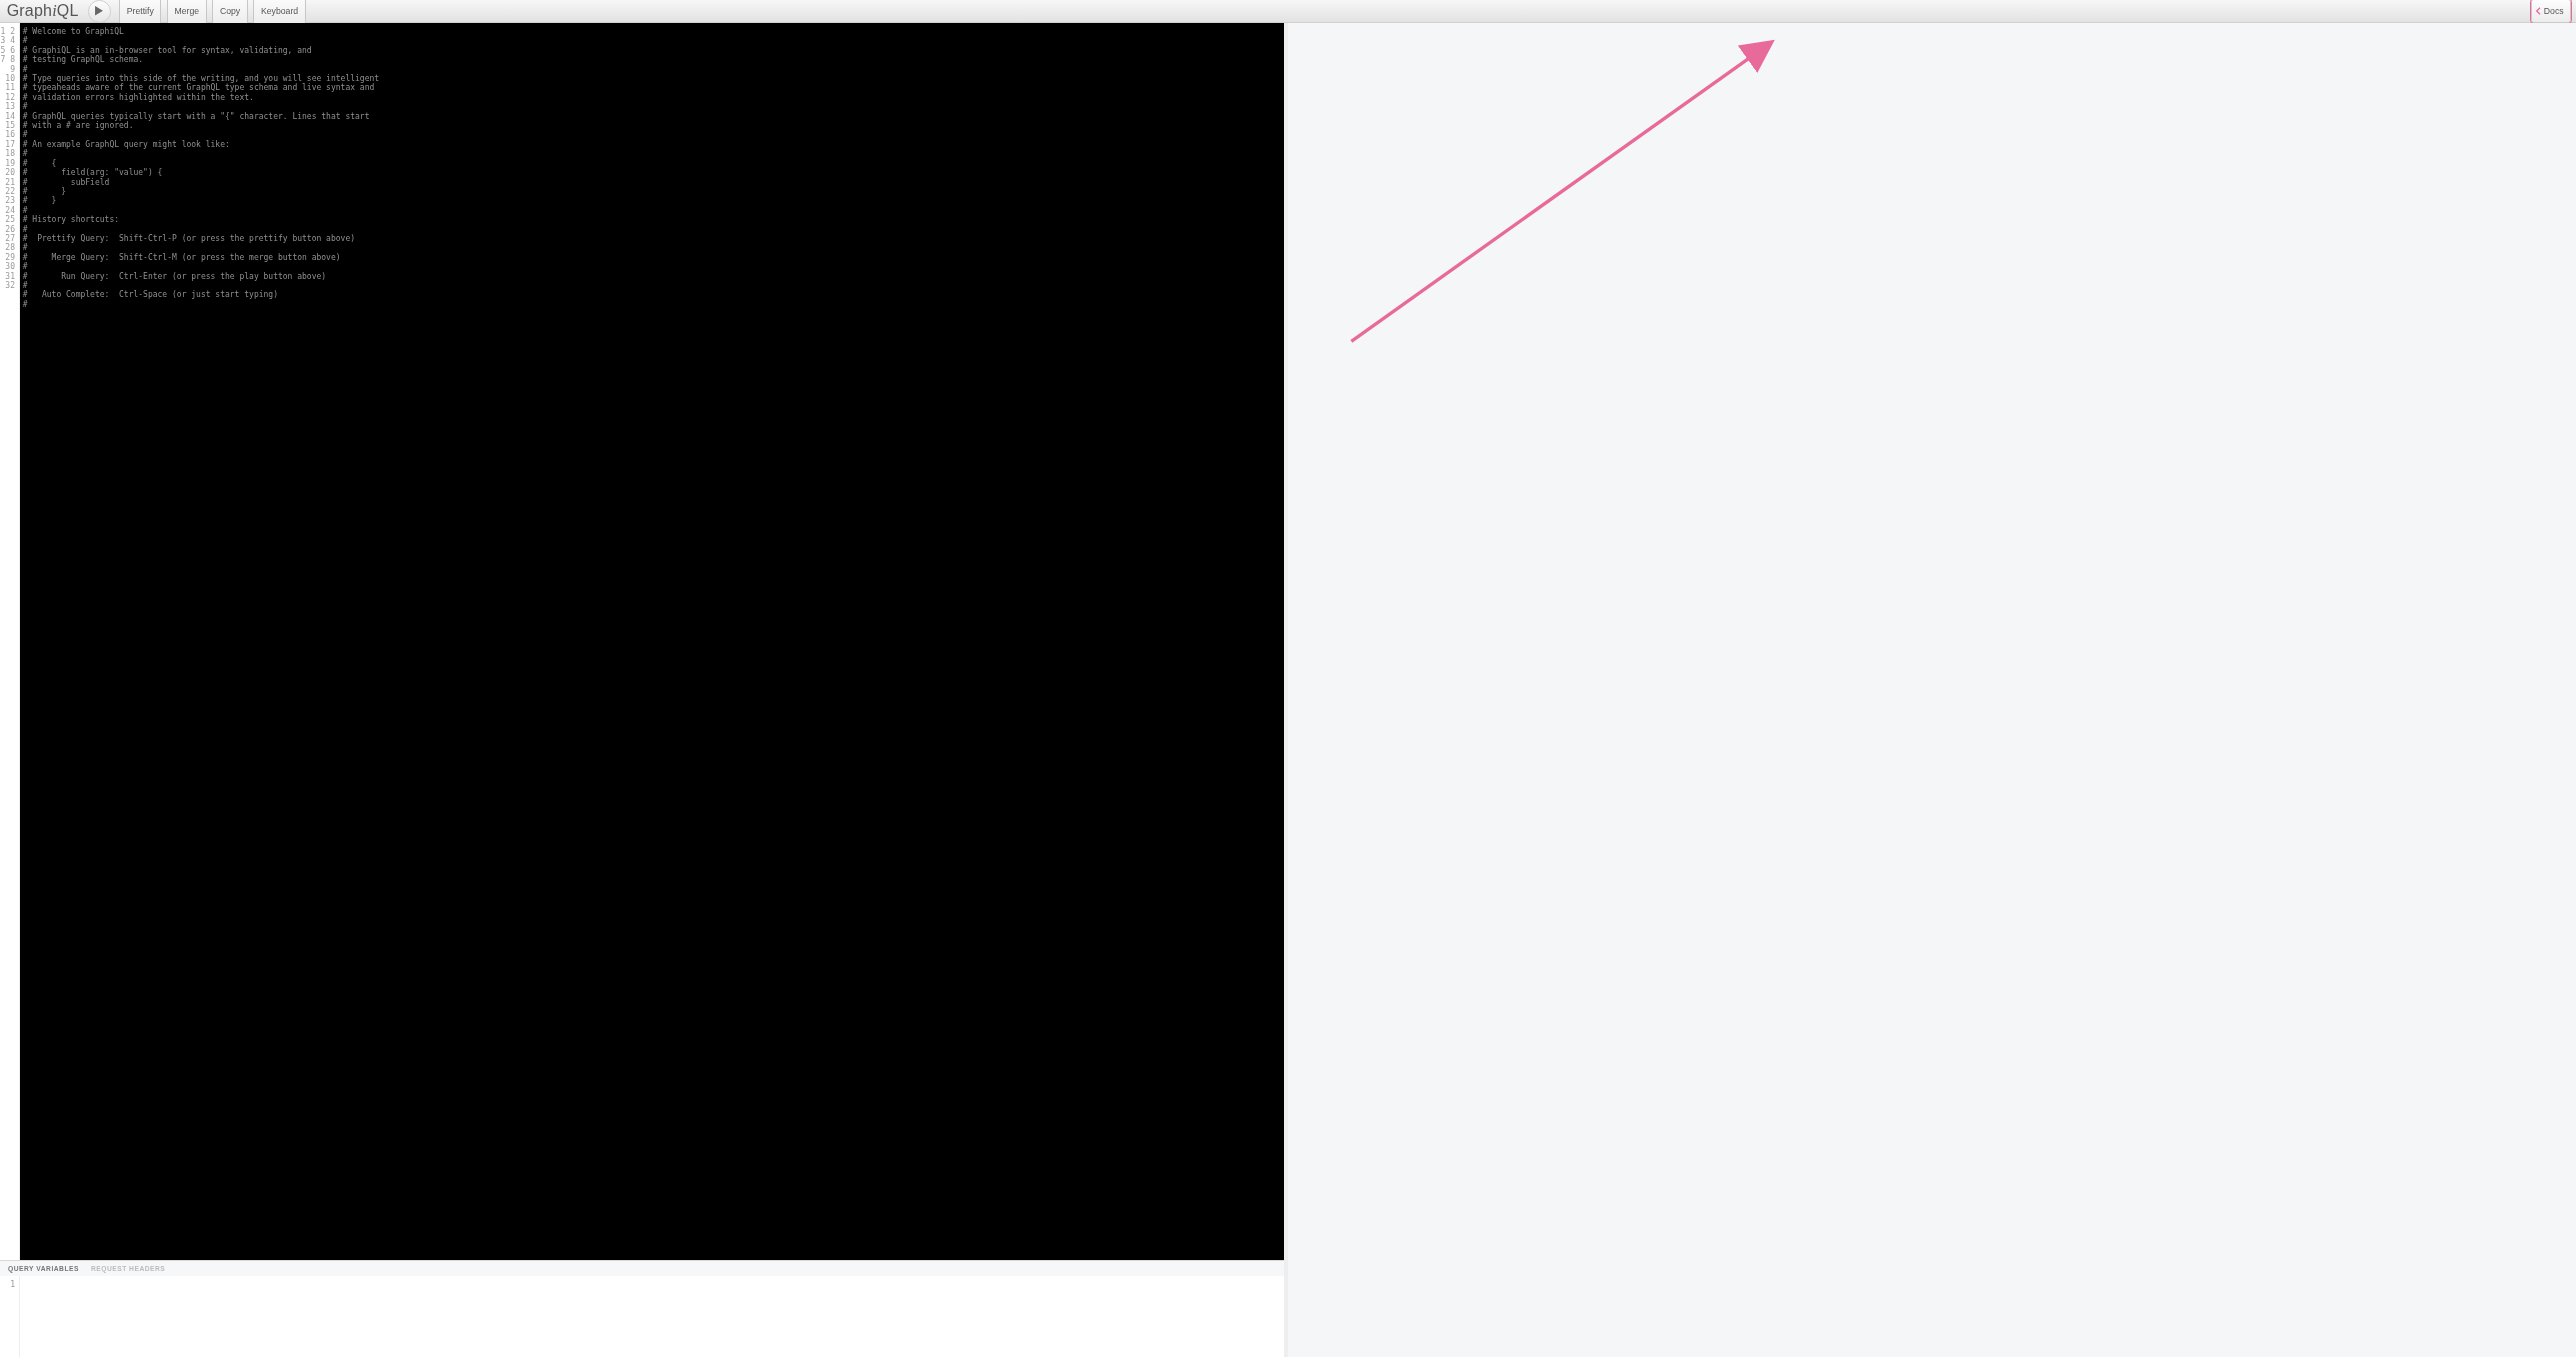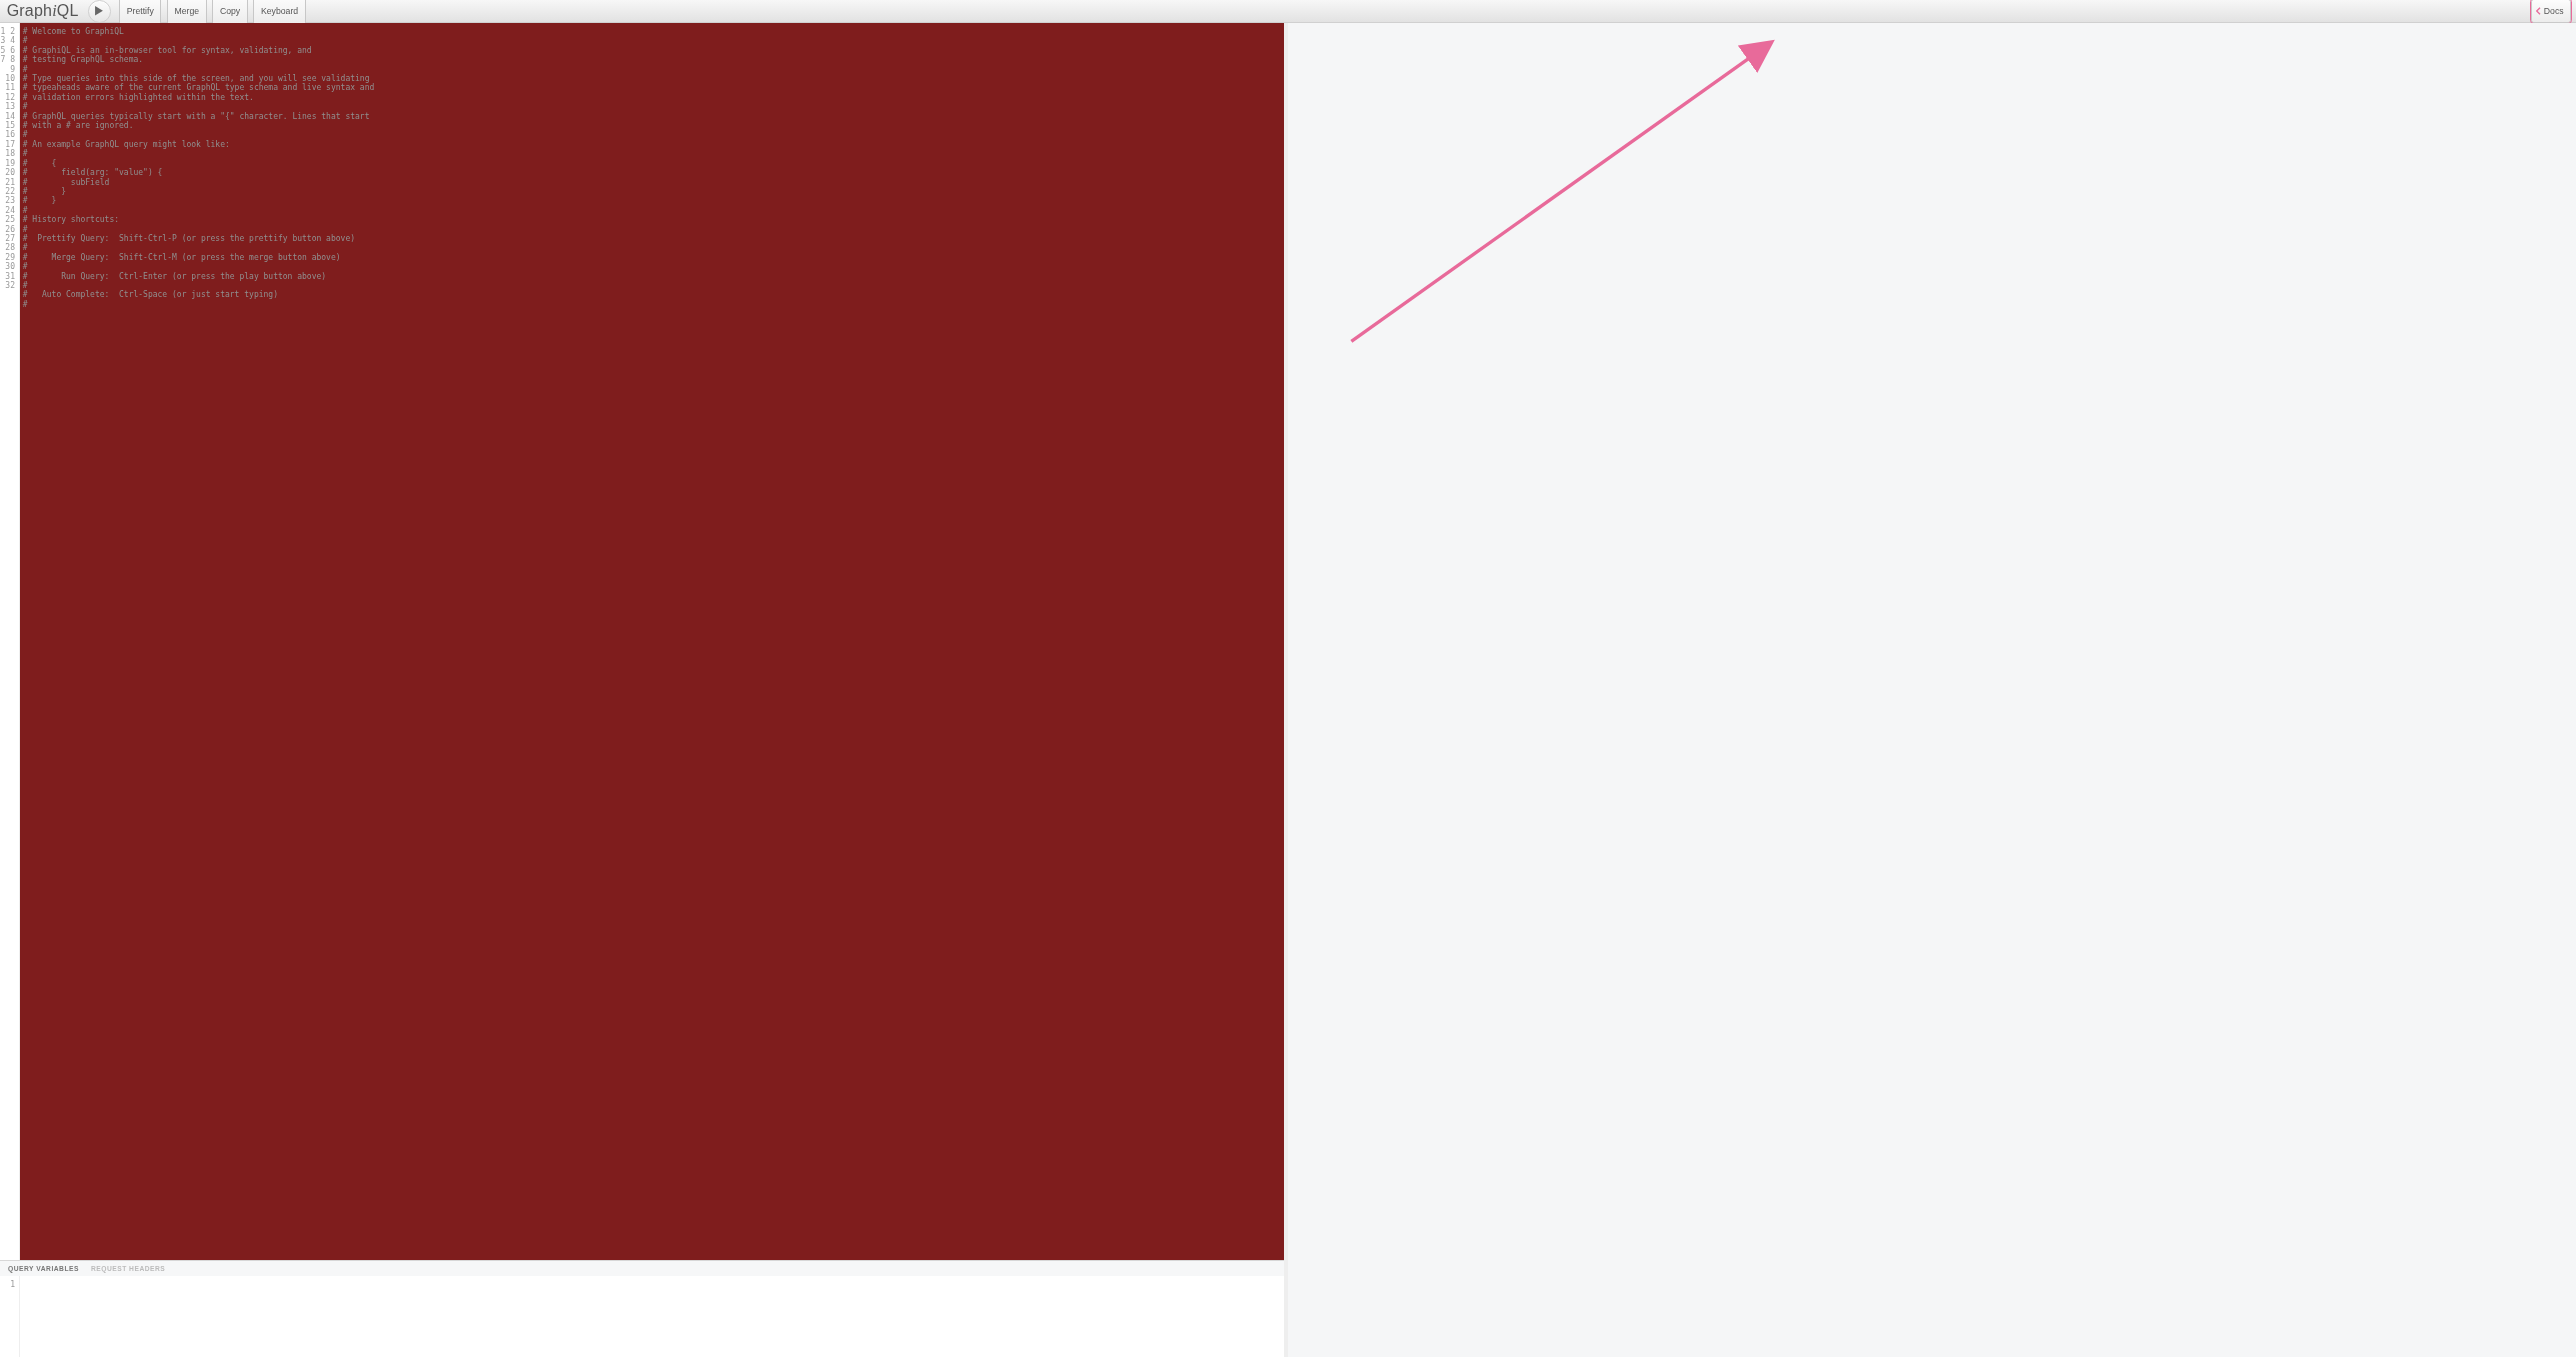--- a/index.html
+++ b/index.html
@@ -56,21 +56,21 @@
   display: flex; align-items: center; gap: 2.7px;
   cursor: pointer;
   outline: 1.3px solid #e86a9a;
   outline-offset: 0.7px;
 }
 .docs-btn svg { width: 5.4px; height: 8px; fill: none; stroke: #e86a9a; stroke-width: 2; }
 
 .main { flex: 1; display: flex; overflow: hidden; }
 
 .editor-col { width: 50%; display: flex; flex-direction: column; border-right: 4px solid #eeeeee; }
-.query-editor { flex: 1; display: flex; background: #7f1d1d; overflow: hidden; }
+.query-editor { flex: 1; display: flex; background: #000000; overflow: hidden; }
 .gutter {
   width: 20px;
   background: #fff;
   color: #999;
   font-family: Menlo, Consolas, monospace;
   font-size: 8px;
   text-align: right;
   padding: 4px 4px 0 0;
   line-height: 9.4px;
   user-select: none;
@@ -176,21 +176,21 @@
 29
 30
 31
 32
 </div>
       <div class="code" id="query-code"><span class="comment"># Welcome to GraphiQL</span>
 <span class="comment">#</span>
 <span class="comment"># GraphiQL is an in-browser tool for syntax, validating, and</span>
 <span class="comment"># testing GraphQL schema.</span>
 <span class="comment">#</span>
-<span class="comment"># Type queries into this side of the screen, and you will see validating</span>
+<span class="comment"># Type queries into this side of the writing, and you will see intelligent</span>
 <span class="comment"># typeaheads aware of the current GraphQL type schema and live syntax and</span>
 <span class="comment"># validation errors highlighted within the text.</span>
 <span class="comment">#</span>
 <span class="comment"># GraphQL queries typically start with a "{" character. Lines that start</span>
 <span class="comment"># with a # are ignored.</span>
 <span class="comment">#</span>
 <span class="comment"># An example GraphQL query might look like:</span>
 <span class="comment">#</span>
 <span class="comment">#     {</span>
 <span class="comment">#       field(arg: "value") {</span>

